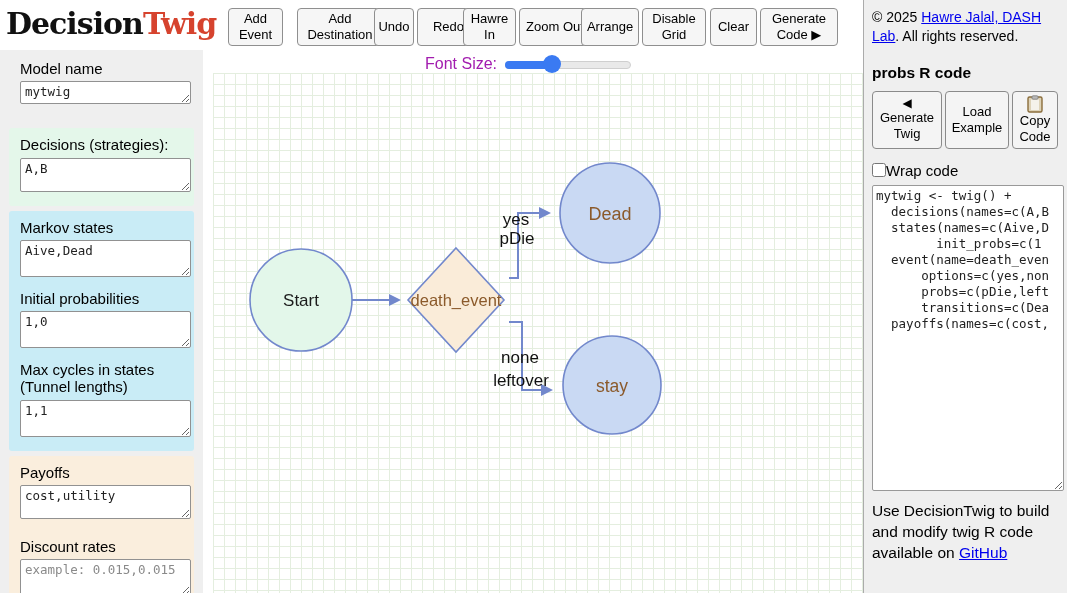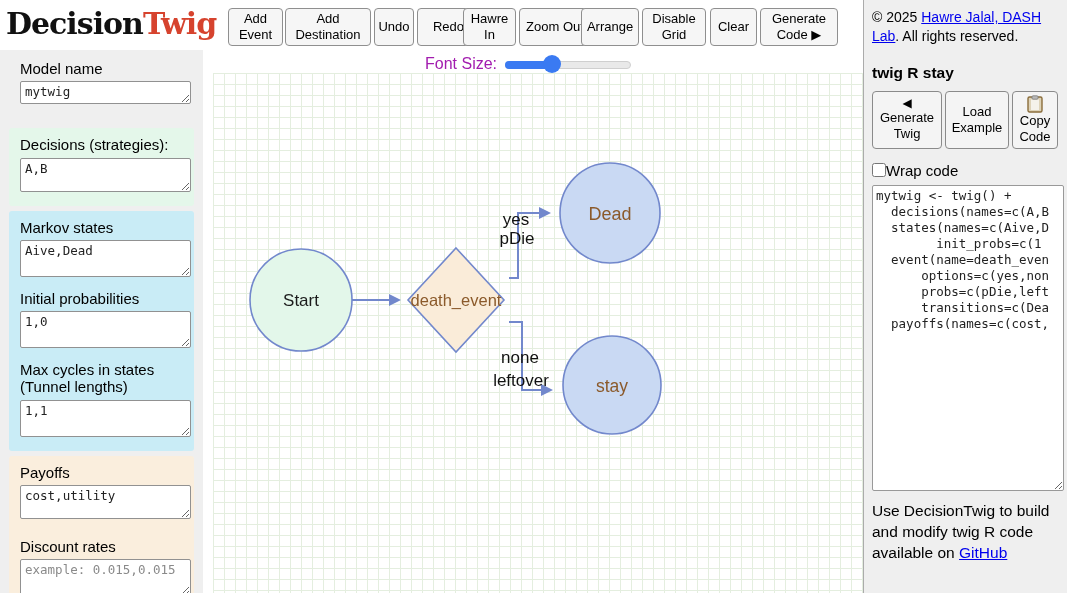--- a/index.html
+++ b/index.html
@@ -83,21 +83,21 @@
 </head>
 <body>
 
 <div class="app">
 
   <div class="header">
     <div class="logo">
       <span class="black">Decision</span><span class="red">Twig</span>
     </div>
     <button class="tb-btn" style="left:228px;width:55px;">Add Event</button>
-    <button class="tb-btn" style="left:285px;width:86px;">Add Destination</button>
+    <button class="tb-btn" style="left:297px;width:86px;">Add Destination</button>
     <button class="tb-btn" style="left:374px;width:40px;">Undo</button>
     <button class="tb-btn" style="left:417px;width:63px;">Redo</button>
     <button class="tb-btn" style="left:463px;width:53px;">Hawre In</button>
     <button class="tb-btn" style="left:519px;width:72px;">Zoom Out</button>
     <button class="tb-btn" style="left:581px;width:58px;">Arrange</button>
     <button class="tb-btn" style="left:642px;width:64px;">Disable Grid</button>
     <button class="tb-btn" style="left:710px;width:47px;">Clear</button>
     <button class="tb-btn" style="left:760px;width:78px;">Generate Code ▶</button>
   </div>
 
@@ -171,21 +171,21 @@
     </svg>
   </div>
 
   <div class="vdivider"></div>
 
   <div class="rpanel">
     <div class="copyright">
       <span>© 2025 </span><a class="link">Hawre Jalal, DASH Lab</a><span>. All rights reserved.</span>
     </div>
 
-    <div class="rp-heading">twig R stay</div>
+    <div class="rp-heading">probs R code</div>
 
     <div class="rp-btnrow">
       <button class="rp-btn w70">
         <span class="tri">◀</span>
         <span>Generate Twig</span>
       </button>
       <button class="rp-btn w64">
         <span>Load Example</span>
       </button>
       <button class="rp-btn w46">

